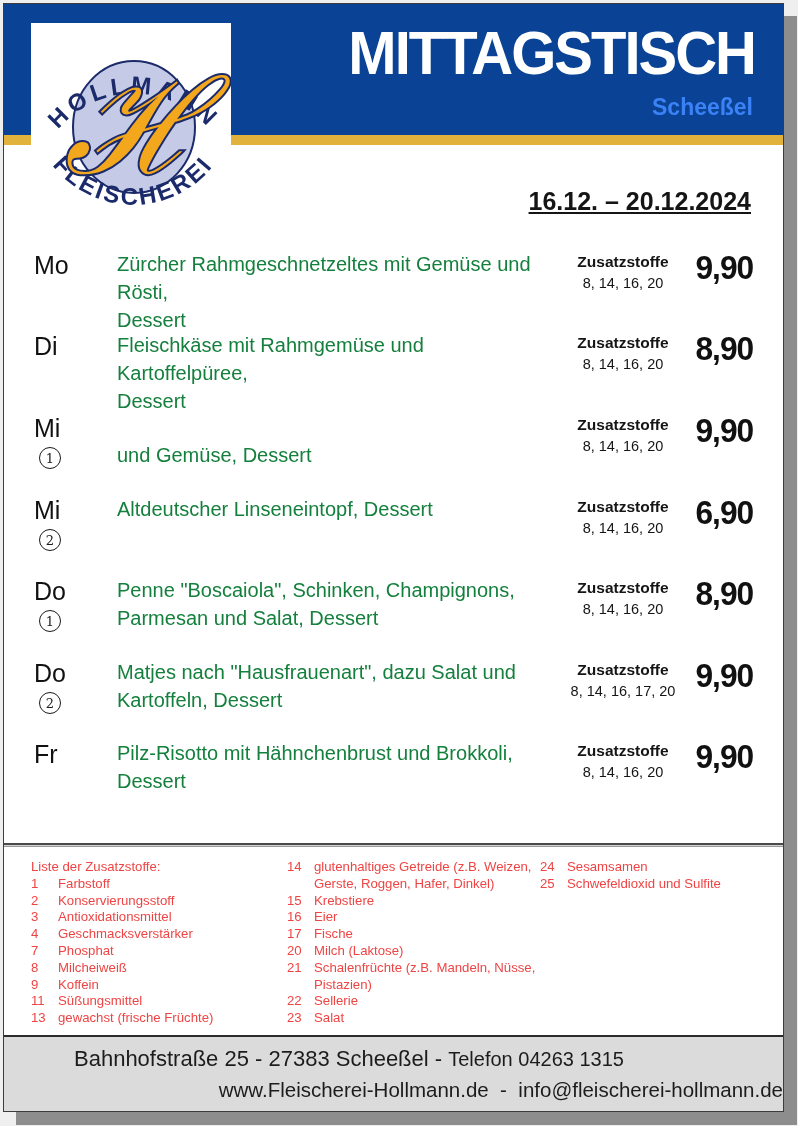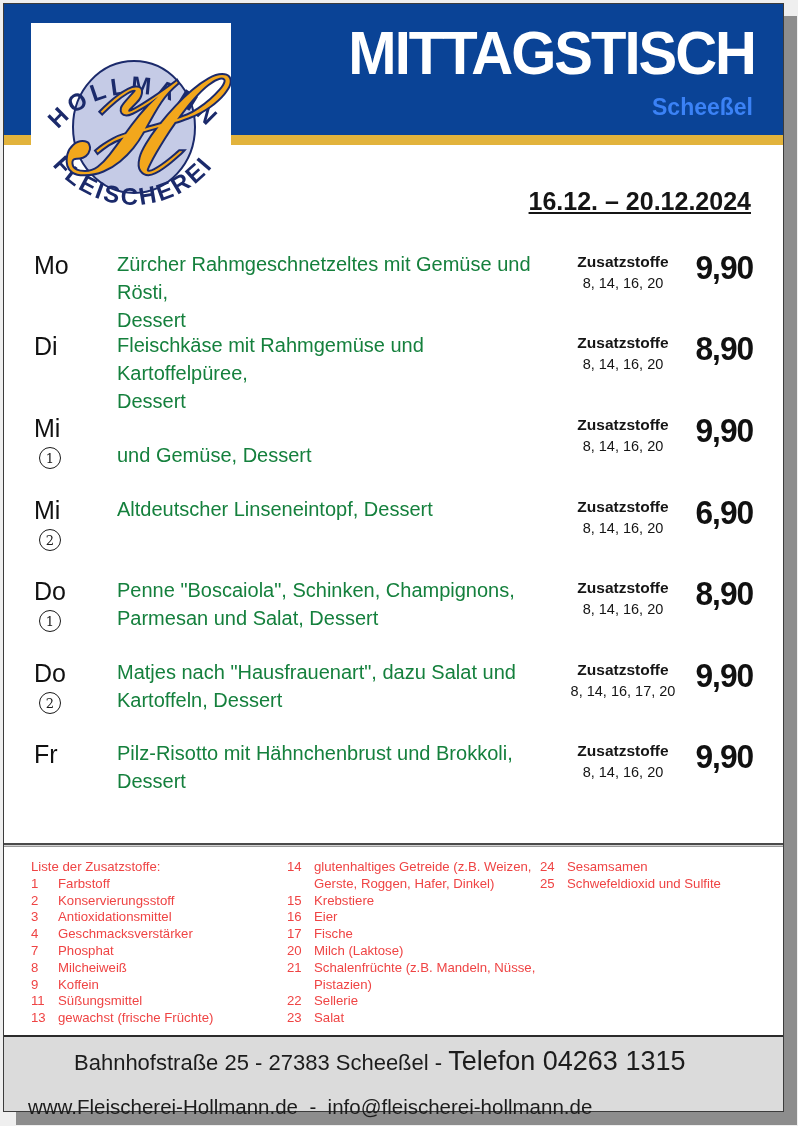--- a/index.html
+++ b/index.html
@@ -40,22 +40,22 @@
   #legend-col1 { left:27px;  width:252px; }
   #legend-col2 { left:283px; width:250px; }
   #legend-col3 { left:536px; width:235px; }
   .note { position:absolute; left:536px; top:941px; width:245px; font-size:14.2px;
           color:#222; line-height:21.5px; white-space:pre-line; }
   
   .footer { position:absolute; left:0; bottom:0; width:100%; height:76px; background:#dbdbdb;
             border-top:2px solid #2b2b2b; padding:9px 0 0 24px; color:#1c1c1c; }
   .footer .line1 { white-space:pre; }
   .footer .addr { font-size:22px;margin-left:46px; }
-  .footer .phone { font-size:27px; }
-  .footer .line2 { font-size:20.5px; white-space:pre; margin-top:18px; }
+  .footer .phone { font-size:20px; }
+  .footer .line2 { font-size:20.5px; white-space:pre; margin-top:6px;text-align:right; }
   
   .logo-arc { fill:#1b2a6b; font-weight:bold; font-size:24px; letter-spacing:4.5px; }
   .logo-arc2 { fill:#1b2a6b; font-weight:bold; font-size:24px; letter-spacing:2.5px; }
 </style>
 </head>
 <body>
 
 <div class="sheet">
 
   <div class="band-blue"></div>

